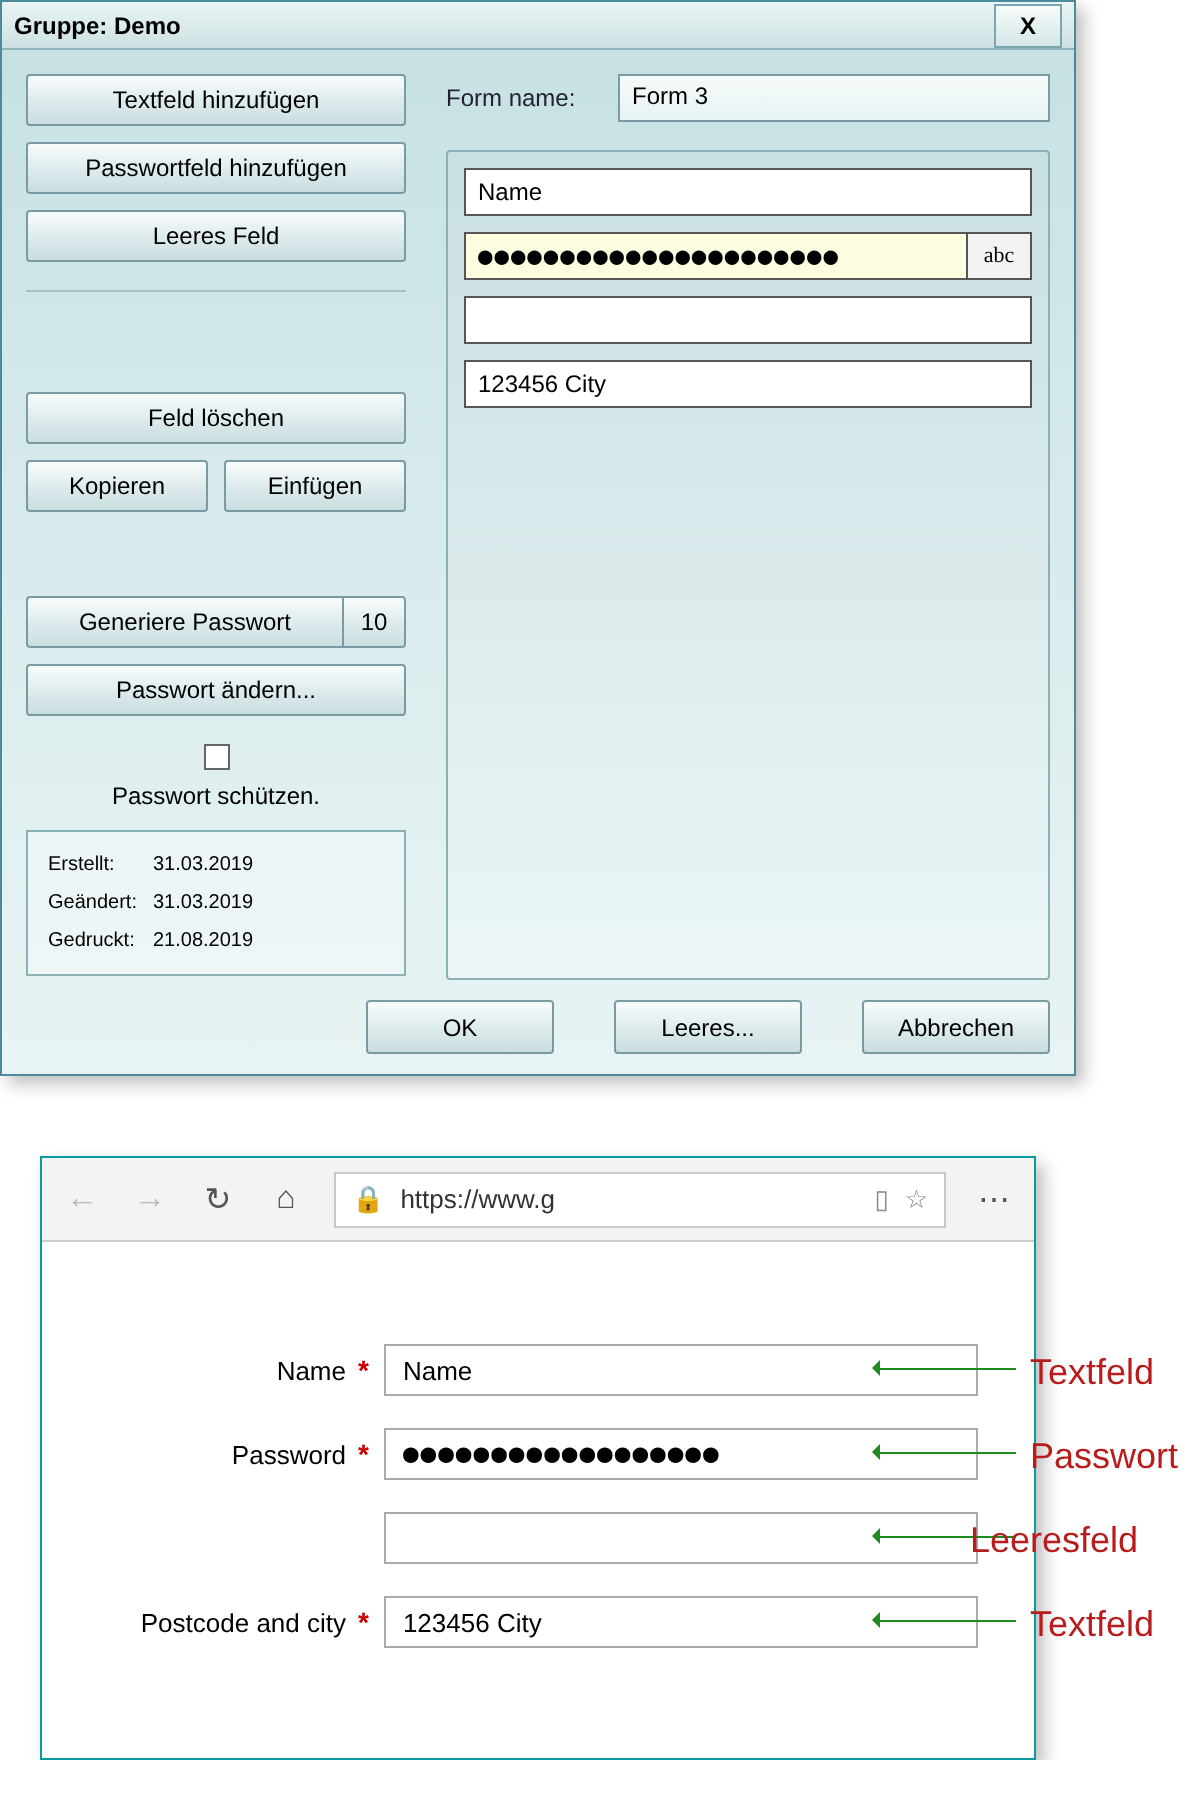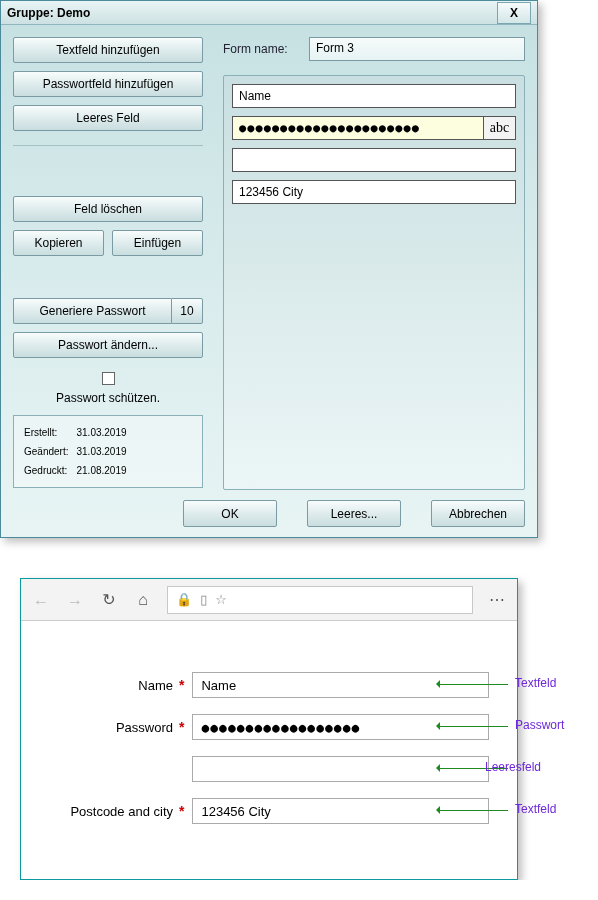--- a/index.html
+++ b/index.html
@@ -65,21 +65,21 @@
     flex:1; padding:8px; border-radius:2px;
   }
   .field {
     width:100%; height:24px; border:1px solid #555; background:#fff;
     padding:3px 6px; font-size:12px; margin-bottom:8px; display:flex; align-items:center;
   }
   .field.password { background:#fdfde0; position:relative; font-family: monospace; letter-spacing:1px; padding-right:36px; }
   .field.password .abc {
     position:absolute; right:0; top:0; bottom:0; width:32px;
     border-left:1px solid #555; background:#f3f3f3;
-    display:flex; align-items:center; justify-content:center; font-family:"Segoe UI"; letter-spacing:0; font-size:14px; cursor:pointer;
+    display:flex; align-items:center; justify-content:center; font-family:"Segoe UI"; letter-spacing:0; font-size:11px; cursor:pointer;
   }
 
   .bottom-btns { display:flex; gap: 30px; margin-top:10px; padding-left: 170px; }
   .bottom-btns .btn { flex:1; height:27px; }
 
   
   .browser {
     width: 498px; margin-left: 20px;
     border:1px solid #0a9aa0;
     box-shadow: 4px 4px 8px rgba(0,0,0,0.25);
@@ -105,21 +105,21 @@
   .brow { display:flex; align-items:center; margin-bottom:14px; height:28px; }
   .brow .flabel { width:130px; text-align:right; padding-right:6px; font-size:13px;}
   .brow .star { color:#c00; font-weight:bold; padding-right:8px; font-size:14px;}
   .binput {
     flex:1; height:26px; border:1px solid #aaa; padding:3px 8px; font-size:13px;
   }
   .binput.pwd { font-family:monospace; letter-spacing:1px; }
 
   
   .anno-wrap { position: relative; }
-  .anno { position:absolute; color:#6d28d9; font-size:12px; white-space:nowrap; }
+  .anno { position:absolute; color:#b91c1c; font-size:18px; white-space:nowrap; }
   .arrow { position:absolute; height:1px; background:#1f8a1f; }
   .arrow::before {
     content:""; position:absolute; left:-6px; top:-4px;
     border: 4px solid transparent; border-right-color:#1f8a1f;
   }
 </style>
 </head>
 <body>
 
 <div class="dialog">
@@ -198,20 +198,21 @@
 
 <div class="anno-wrap">
 <div class="browser">
   <div class="btoolbar">
     <span class="navbtn disabled">←</span>
     <span class="navbtn disabled">→</span>
     <span class="navbtn">↻</span>
     <span class="navbtn">⌂</span>
     <div class="urlbox">
       <span class="lock">🔒</span>
+      <span class="url">https://www.g</span>
       <span class="iconr">▯</span>
       <span class="iconr">☆</span>
     </div>
     <span class="navbtn">⋯</span>
   </div>
   <div class="bbody">
     <div class="brow">
       <span class="flabel">Name</span>
       <span class="star">*</span>
       <input class="binput" value="Name" style="">

